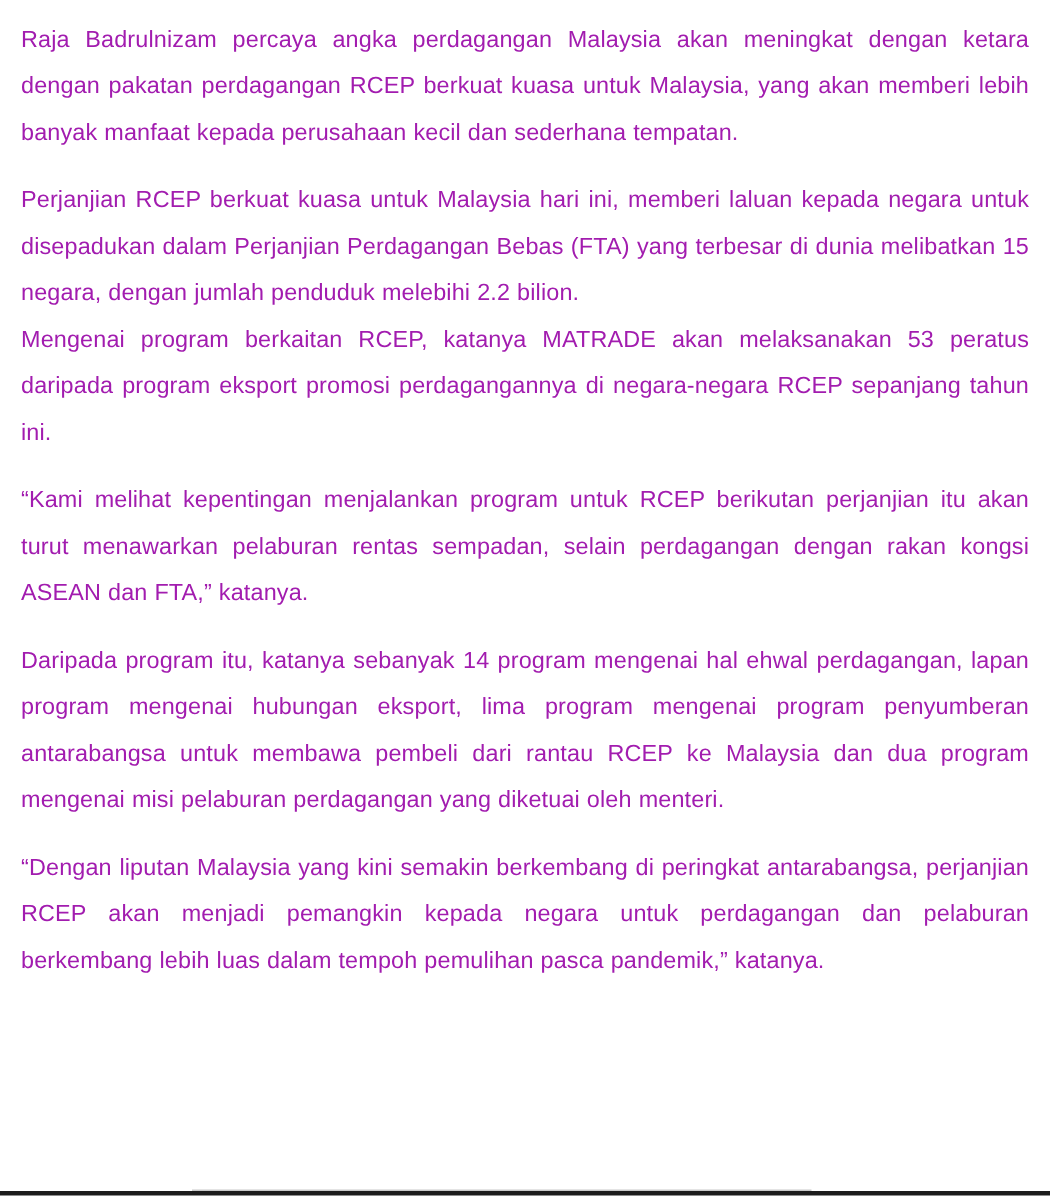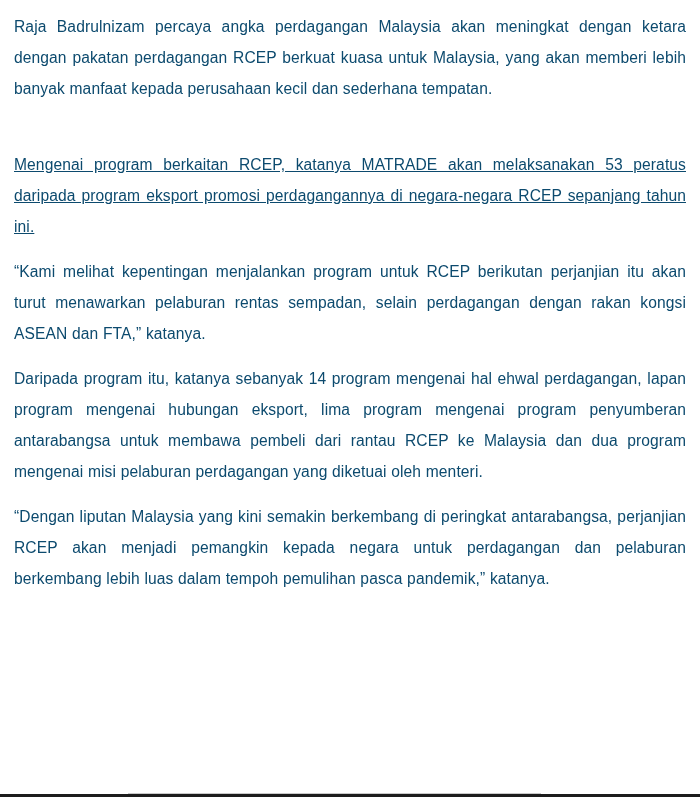--- a/index.html
+++ b/index.html
@@ -19,34 +19,32 @@
   #article-body {
     box-sizing: border-box;
     width: 700px;
     padding: 0 14px;
     position: absolute;
     top: 0;
     left: 0;
   }
   p.para {
     margin: 0;
-    color: #0c4a6e;
+    color: #a21caf;
     font-size: 15.6px;
     line-height: 31px;
     text-align: justify;
     text-justify: inter-word;
     letter-spacing: 0.1px;
     word-spacing: 0.2px;
   }
   p.para.gap-normal {
     margin-top: 14px;
   }
   p.para.gap-large {
-    margin-top: 45px;
-    text-decoration: underline;
   }
   p.para.first {
     margin-top: 11px;
   }
   #bottom-rule {
     position: absolute;
     left: 0;
     bottom: 0;
     width: 700px;
     height: 3px;
@@ -59,20 +57,21 @@
     width: 413px;
     height: 1px;
     background: #c9c9c9;
   }
 </style>
 </head>
 <body>
 
 <article id="article-body">
     <p class="para first">Raja Badrulnizam percaya angka perdagangan Malaysia akan meningkat dengan ketara dengan pakatan perdagangan RCEP berkuat kuasa untuk Malaysia, yang akan memberi lebih banyak manfaat kepada perusahaan kecil dan sederhana tempatan.</p>
+    <p class="para gap-normal">Perjanjian RCEP berkuat kuasa untuk Malaysia hari ini, memberi laluan kepada negara untuk disepadukan dalam Perjanjian Perdagangan Bebas (FTA) yang terbesar di dunia melibatkan 15 negara, dengan jumlah penduduk melebihi 2.2 bilion.</p>
     <p class="para gap-large">Mengenai program berkaitan RCEP, katanya MATRADE akan melaksanakan 53 peratus daripada program eksport promosi perdagangannya di negara-negara RCEP sepanjang tahun ini.</p>
     <p class="para gap-normal">“Kami melihat kepentingan menjalankan program untuk RCEP berikutan perjanjian itu akan turut menawarkan pelaburan rentas sempadan, selain perdagangan dengan rakan kongsi ASEAN dan FTA,” katanya.</p>
     <p class="para gap-normal">Daripada program itu, katanya sebanyak 14 program mengenai hal ehwal perdagangan, lapan program mengenai hubungan eksport, lima program mengenai program penyumberan antarabangsa untuk membawa pembeli dari rantau RCEP ke Malaysia dan dua program mengenai misi pelaburan perdagangan yang diketuai oleh menteri.</p>
     <p class="para gap-normal">“Dengan liputan Malaysia yang kini semakin berkembang di peringkat antarabangsa, perjanjian RCEP akan menjadi pemangkin kepada negara untuk perdagangan dan pelaburan berkembang lebih luas dalam tempoh pemulihan pasca pandemik,” katanya.</p>
   </article>
 
 <div id="bottom-rule-notch"></div>
 <div id="bottom-rule"></div>
 
 </body></html>

